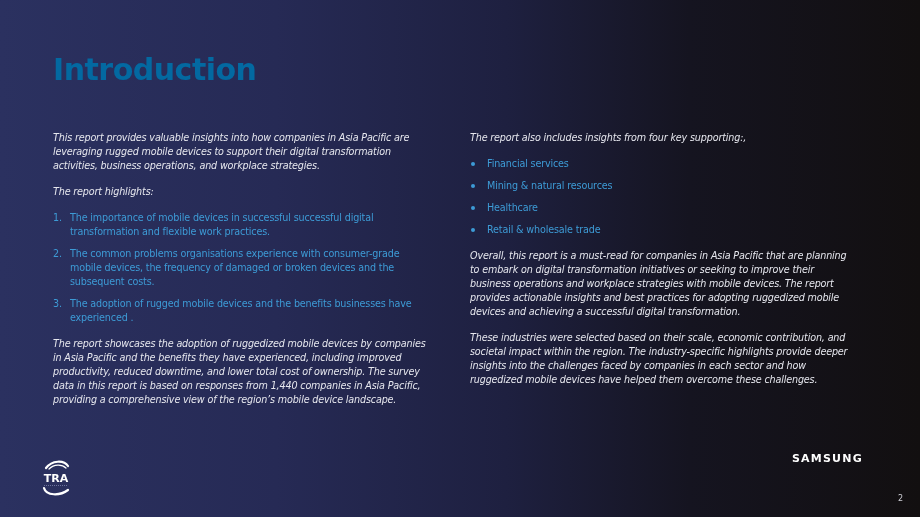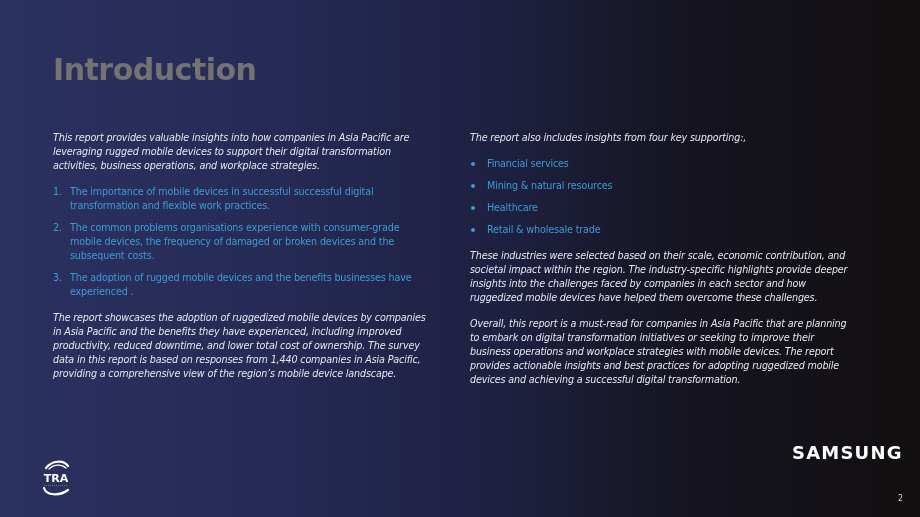--- a/index.html
+++ b/index.html
@@ -11,21 +11,21 @@
       background: linear-gradient(90deg, #2b3160 0%, #262a55 30%, #1e2040 55%, #151420 75%, #120f10 100%);
     }
     .slide { position: absolute; inset: 0; }
     .title {
       position: absolute;
       left: 53px; top: 52px;
       font-family: "DejaVu Sans", sans-serif;
       font-weight: bold;
       font-size: 30px;
       letter-spacing: -0.5px;
-      color: #737373;
+      color: #0369a1;
     }
     .col {
       position: absolute;
       top: 131px;
       font-size: 9.6px;
       line-height: 14px;
       letter-spacing: -0.15px;
     }
     .col-left { left: 53px; width: 380px; }
     .col-right { left: 470px; width: 380px; }
@@ -56,43 +56,44 @@
       border-radius: 50%;
       background: #3d9bd6;
     }
     .tra-logo {
       position: absolute;
       left: 38px; top: 458px;
       width: 36px; height: 40px; text-align: right;
     }
     .samsung-logo {
       position: absolute;
-      left: 792px; top: 442px;
+      left: 792px; top: 452px;
       font-family: "DejaVu Sans", sans-serif;
       font-weight: bold;
-      font-size: 18px;
+      font-size: 11px;
       letter-spacing: 1.2px;
       color: #ffffff;
     }
     .page-num {
       position: absolute;
       left: 898px; top: 494px;
       font-size: 8px;
       color: #cfcfd6;
     }
   </style>
 </head>
 <body>
 
 <div class="slide">
 
   <h1 class="title">Introduction</h1>
 
   <div class="col col-left">
     <p class="para">This report provides valuable insights into how companies in Asia Pacific are leveraging rugged mobile devices to support their digital transformation activities, business operations, and workplace strategies.</p>
+    <p class="para">The report highlights:</p>
     <ul class="ol">
       <li>
         <span class="num">1.</span>
         <span>The importance of mobile devices in successful successful digital transformation and flexible work practices.</span>
       </li>
       <li>
         <span class="num">2.</span>
         <span>The common problems organisations experience with consumer-grade mobile devices, the frequency of damaged or broken devices and the subsequent costs.</span>
       </li>
       <li>
@@ -116,22 +117,22 @@
       </li>
       <li>
         <span class="dot"></span>
         <span>Healthcare</span>
       </li>
       <li>
         <span class="dot"></span>
         <span>Retail &amp; wholesale trade</span>
       </li>
     </ul>
+    <p class="para">Overall, this report is a must-read for companies in Asia Pacific that are planning to embark on digital transformation initiatives or seeking to improve their business operations and workplace strategies with mobile devices. The report provides actionable insights and best practices for adopting ruggedized mobile devices and achieving a successful digital transformation.</p>
     <p class="para">These industries were selected based on their scale, economic contribution, and societal impact within the region. The industry-specific highlights provide deeper insights into the challenges faced by companies in each sector and how ruggedized mobile devices have helped them overcome these challenges.</p>
-    <p class="para">Overall, this report is a must-read for companies in Asia Pacific that are planning to embark on digital transformation initiatives or seeking to improve their business operations and workplace strategies with mobile devices. The report provides actionable insights and best practices for adopting ruggedized mobile devices and achieving a successful digital transformation.</p>
   </div>
 
   <div class="tra-logo">
     <svg width="36" height="40" viewBox="0 0 36 40">
       <path d="M8 10 C 14 2, 26 2, 30 8" stroke="#ffffff" stroke-width="2.2" fill="none" stroke-linecap="round"></path>
       <path d="M11 11 C 16 6, 24 6, 28 10" stroke="#ffffff" stroke-width="1.2" fill="none" stroke-linecap="round"></path>
       <text x="18" y="24" text-anchor="middle" font-family="DejaVu Sans, sans-serif" font-weight="bold" font-size="11" fill="#ffffff">TRA</text>
       <line x1="6" y1="27.5" x2="30" y2="27.5" stroke="#9aa0c8" stroke-width="0.6" stroke-dasharray="1 1"></line>
       <path d="M6 30 C 8 38, 22 38, 30 32" stroke="#ffffff" stroke-width="2.2" fill="none" stroke-linecap="round"></path>
     </svg>

